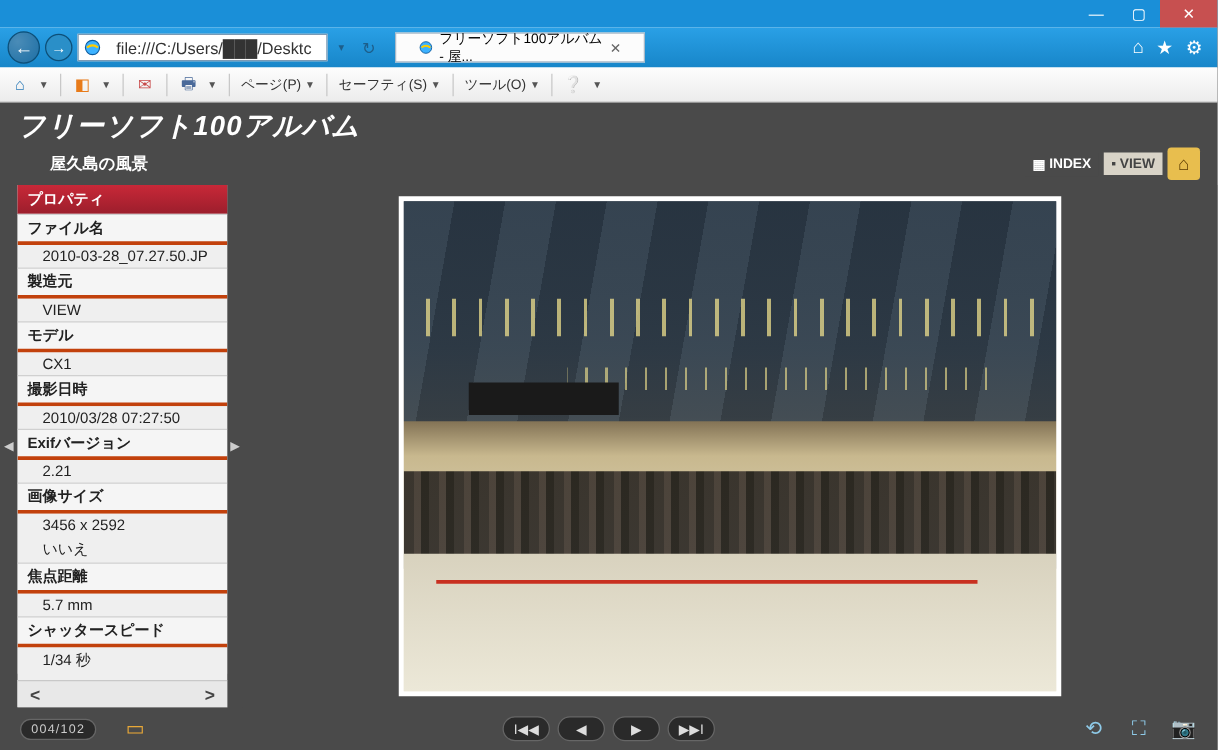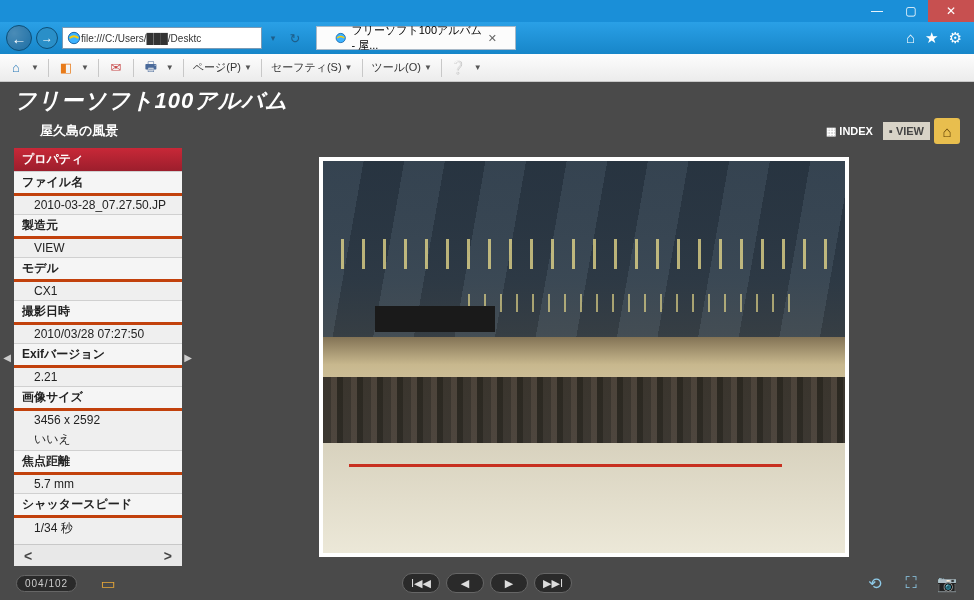--- a/index.html
+++ b/index.html
@@ -6,21 +6,21 @@
 body { width: 974px; height: 600px; overflow: hidden; background: #fff; }
 
 
 .titlebar { height: 22px; background: linear-gradient(#1a8fd8,#1a8fd8); display: flex; justify-content: flex-end; }
 .titlebar .wbtn { width: 34px; height: 22px; display: flex; align-items: center; justify-content: center; color: #fff; font-size: 12px; }
 .titlebar .wbtn.close { background: #c75050; width: 46px; }
 
 
 .navbar { height: 32px; background: linear-gradient(#2aa0e6,#1786c9); display: flex; align-items: center; padding: 0 6px; gap: 4px; }
 .nav-circle { width: 26px; height: 26px; border-radius: 50%; background: radial-gradient(circle at 30% 30%, #fff3, #0000), #1d6fa5; border: 1px solid #0d4f78; display: flex; align-items: center; justify-content: center; color: #fff; font-size: 15px; }
-.addr { flex: 0 0 200px; height: 22px; background: #fff; border: 1px solid #7a9ab5; display: flex; align-items: center; padding: 0 4px; font-size: 10px; color: #333; gap: 0; overflow: hidden; white-space: nowrap; }
+.addr { flex: 0 0 200px; height: 22px; background: #fff; border: 1px solid #7a9ab5; display: flex; align-items: center; padding: 0 4px; font-size: 13px; color: #333; gap: 12px; overflow: hidden; white-space: nowrap; }
 .splitbtn { width: 14px; height: 22px; display: flex; align-items: center; justify-content: center; color: #1d5e8a; font-size: 9px; }
 .refresh { width: 22px; height: 22px; display: flex; align-items: center; justify-content: center; color: #1d5e8a; font-size: 13px; }
 .tab { height: 24px; background: #fcfcfc; border: 1px solid #a8b9c8; display: flex; align-items: center; padding: 0 18px; font-size: 11px; gap: 5px; max-width: 200px; margin-left: 6px; }
 .tab .x { margin-left: auto; color: #666; font-size: 11px; }
 .navright { margin-left: auto; display: flex; gap: 10px; color: #fff; font-size: 15px; padding-right: 6px; }
 
 
 .cmdbar { height: 28px; background: linear-gradient(#fdfdfd,#ececec); border-bottom: 1px solid #c8c8c8; display: flex; align-items: center; padding: 0 8px; gap: 6px; font-size: 11px; color: #333; }
 .cmdbar .ico { width: 16px; height: 16px; display: inline-flex; align-items: center; justify-content: center; font-size: 13px; }
 .cmdbar .dd { font-size: 8px; color: #555; margin-left: 1px; }
@@ -39,21 +39,21 @@
 .homebtn { width: 26px; height: 26px; background: #e8be4e; border-radius: 3px; display: flex; align-items: center; justify-content: center; color: #5a3a00; font-size: 15px; }
 
 .content { flex: 1; display: flex; min-height: 0; }
 .collapse { width: 14px; background: #4a4a4a; display: flex; align-items: center; justify-content: center; color: #ccc; font-size: 10px; }
 
 
 .panel { width: 168px; background: #efefef; color: #222; display: flex; flex-direction: column; }
 .panel-h { background: linear-gradient(#c82838,#9c1e2c); color: #fff; font-size: 12px; padding: 3px 8px; font-weight: bold; }
 .props { flex: 1; overflow: hidden; }
 .prop-label { background: #f5f5f5; border-top: 1px solid #d0d0d0; border-bottom: 3px solid #c2410c; padding: 2px 8px; font-size: 12px; font-weight: bold; }
-.prop-value { padding: 2px 8px 2px 4px; font-size: 12px; background: #efefef; white-space: nowrap; overflow: hidden; margin-left: 16px; }
+.prop-value { padding: 2px 8px 2px 20px; font-size: 12px; background: #efefef; white-space: nowrap; overflow: hidden; }
 .panel-nav { height: 22px; background: #e8e8e8; border-top: 1px solid #c8c8c8; display: flex; justify-content: space-between; padding: 0 10px; align-items: center; color: #444; font-size: 14px; font-weight: bold; }
 
 
 .viewer { flex: 1; background: #4a4a4a; display: flex; align-items: center; justify-content: center; position: relative; }
 .photo { width: 530px; height: 400px; background: #fff; padding: 4px; }
 .photo-inner { width: 100%; height: 100%; position: relative; overflow: hidden; background: linear-gradient(180deg, #1a2838 0%, #2a3845 18%, #3e4a52 30%, #7a6a4e 44%, #c8b88e 52%, #dcd4b8 70%, #e6e0cc 100%); }
 .ceiling { position: absolute; inset: 0 0 55% 0; background: repeating-linear-gradient(100deg, #3a4855 0 40px, #2a3642 40px 80px); opacity: .85; }
 .lights { position: absolute; top: 20%; left: 0; right: 0; height: 30px; background: repeating-linear-gradient(90deg, transparent 0 18px, #f8e890 18px 21px); opacity: .7; }
 .lights2 { position: absolute; top: 34%; left: 25%; right: 10%; height: 18px; background: repeating-linear-gradient(90deg, transparent 0 14px, #f8e890 14px 16px); opacity: .6; }
 .crowd { position: absolute; left: 0; right: 0; top: 55%; height: 20%; background: repeating-linear-gradient(90deg, #2a2622 0 8px, #3e3630 8px 14px, #1a1814 14px 20px); opacity: .9; }

